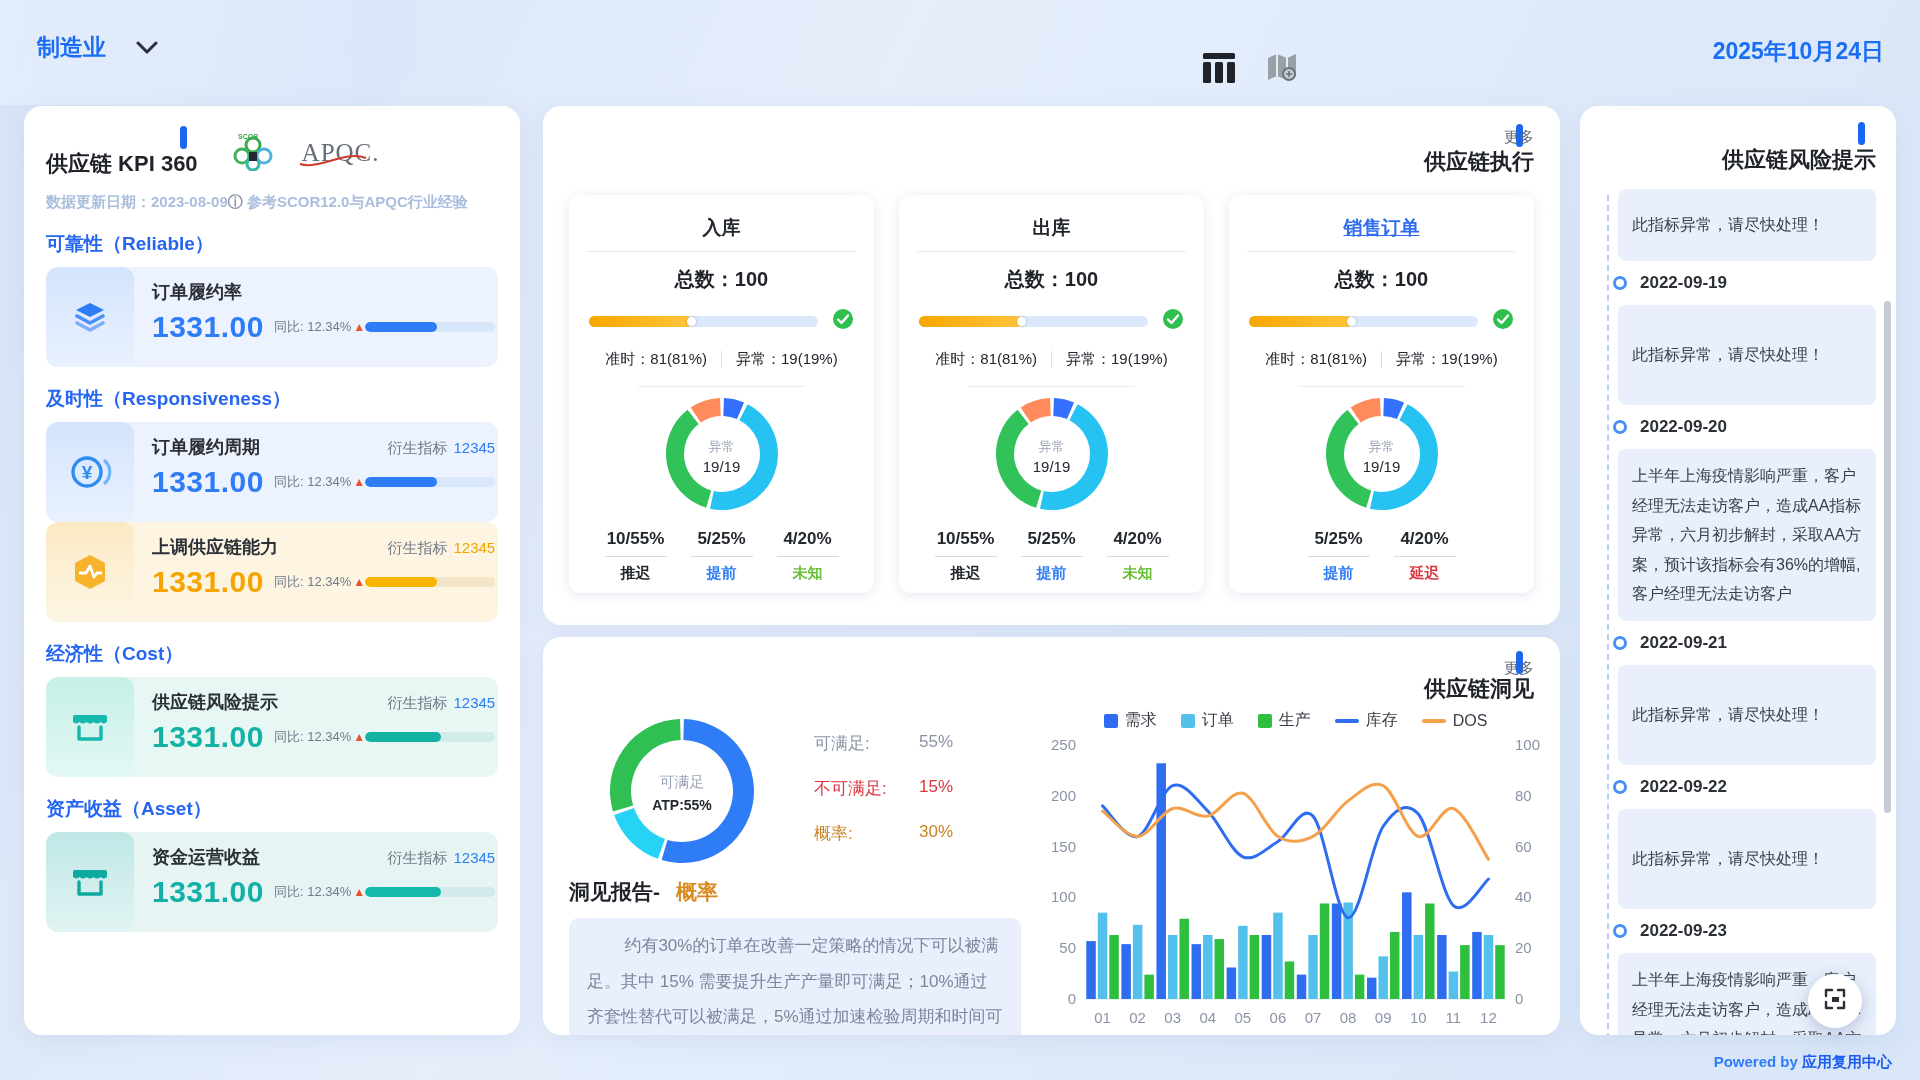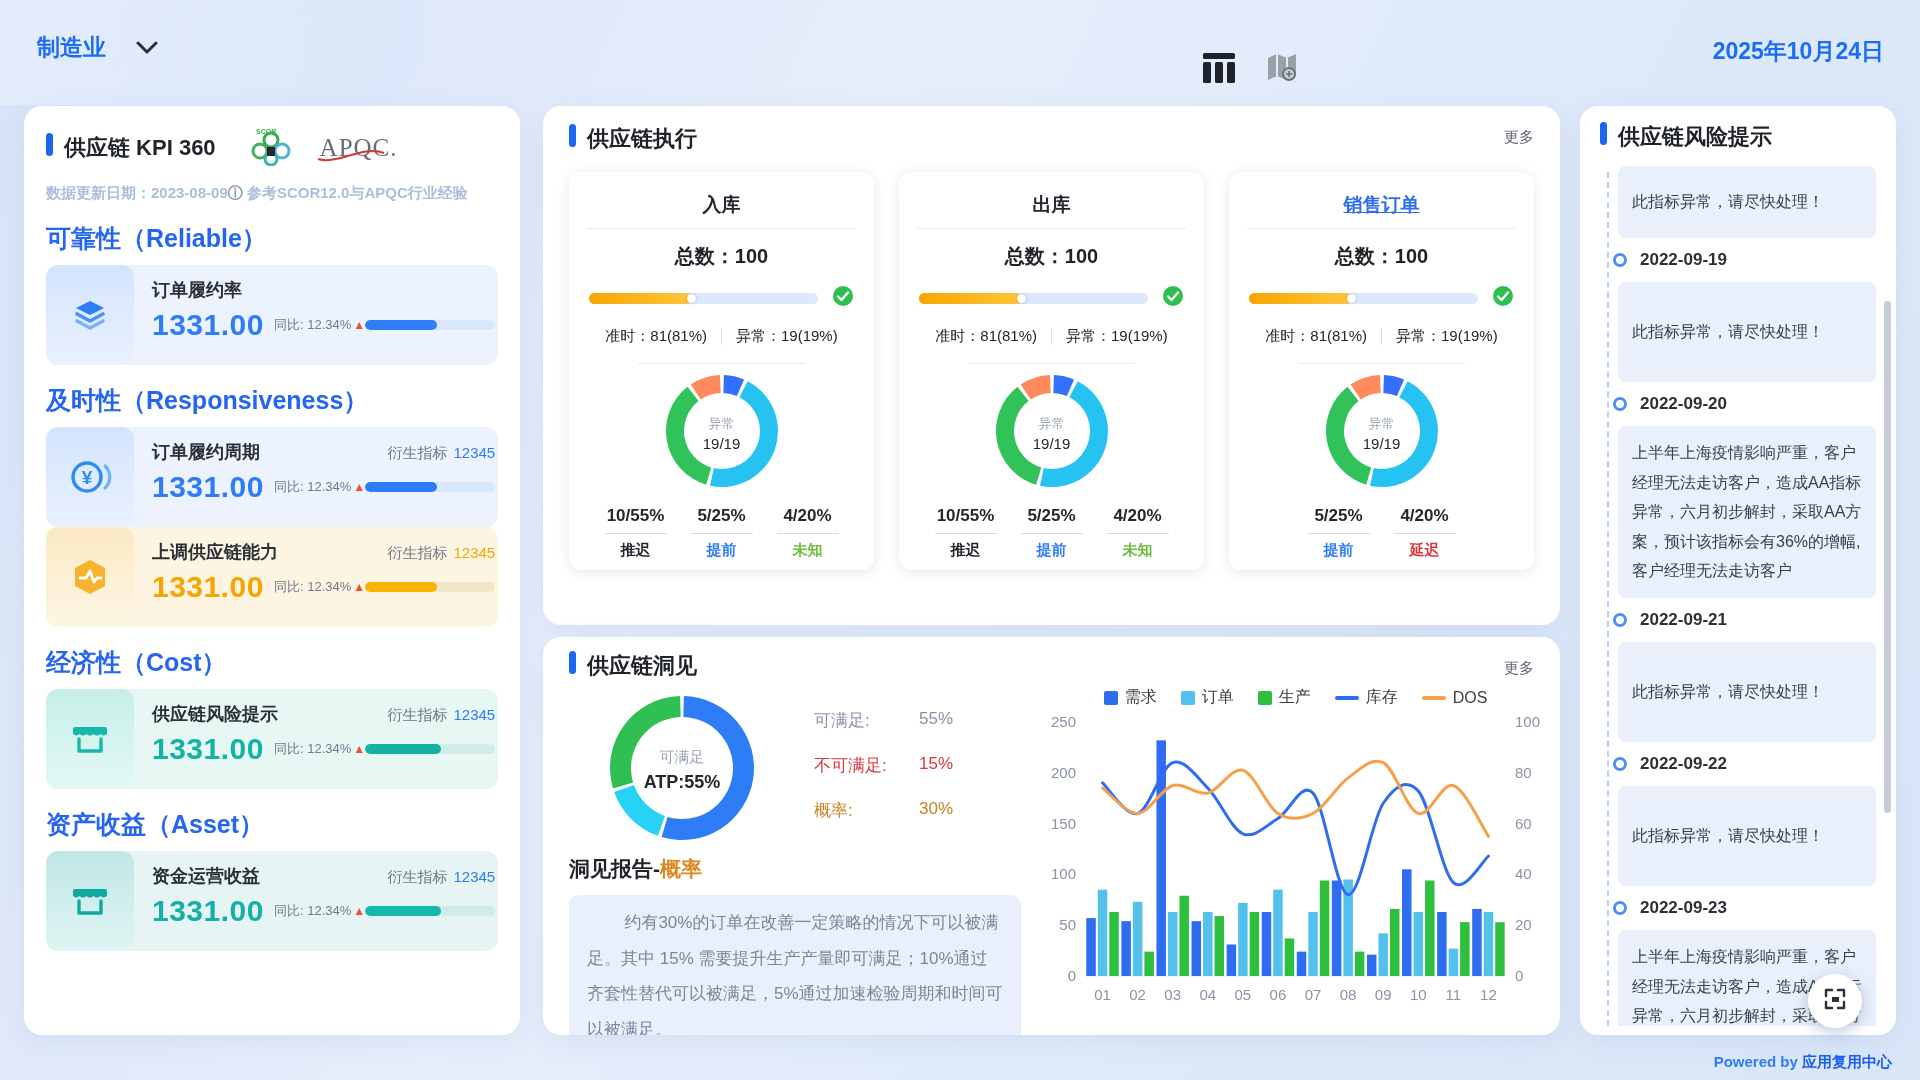--- a/index.html
+++ b/index.html
@@ -16,33 +16,33 @@
   .industry-label { font-size:23px; font-weight:bold; color:#1a6df5; }
   .industry svg { margin-left:30px; }
   .page-title { position:absolute; left:50%; top:26px; transform:translateX(-50%);
     font-size:31px; font-weight:bold; color:#1b6cf5; letter-spacing:2px; }
   .view-icons { position:absolute; left:1202px; top:52px; display:flex; gap:30px; align-items:center; }
   .view-btn { cursor:pointer; }
   .top-date { position:absolute; right:36px; top:36px; font-size:23px; font-weight:bold; color:#1a6df5; }
 
   .panel { position:absolute; background:#ffffff; border-radius:18px;
     box-shadow:0 6px 24px rgba(140,160,200,.16); }
-  .sec-head { display:flex; align-items:flex-start; }
+  .sec-head { display:flex; align-items:flex-end;flex-direction:column; }
   .sec-bar { width:7px; height:23px; border-radius:4px; background:#1b66f0; margin-right:11px; }
   .sec-title { font-size:22px; font-weight:bold; color:#1f2329; }
   .more-link { position:absolute; right:26px; top:22px; font-size:15px; color:#5f6672; cursor:pointer; }
 
   
   .kpi-panel { left:24px; top:106px; width:496px; height:929px; padding:20px 22px; }
   .kpi-head { display:flex; align-items:center; }
   .kpi-logos { display:flex; align-items:center; margin-left:32px; gap:26px; }
   .apqc-logo { position:relative; font-family:"Liberation Serif",serif; font-size:25px; color:#676d77; letter-spacing:1px; }
   .apqc-logo svg { position:absolute; left:-4px; top:9px; }
   .kpi-sub { margin-top:14px; font-size:15px; font-weight:bold; color:#a9bedd; }
-  .kpi-sec-title { margin-top:19px; margin-bottom:10px; font-size:25px; font-weight:bold; color:#2465f1; }
+  .kpi-sec-title { margin-top:19px; margin-bottom:10px; font-size:19px; font-weight:bold; color:#2465f1; }
   .kpi-card { display:flex; height:100px; border-radius:12px; overflow:hidden; }
   .kpi-icon-box { width:88px; flex:0 0 88px; display:flex; align-items:center; justify-content:center; border-radius:12px; }
   .kpi-body { flex:1; padding:13px 16px 0 18px; }
   .kpi-row1 { display:flex; align-items:baseline; }
   .kpi-metric { font-size:18px; font-weight:bold; color:#2b2f36; }
   .kpi-derived { margin-left:auto; font-size:15px; color:#6f7886; }
   .kpi-derived b { font-weight:normal; margin-left:6px; }
   .kpi-row2 { display:flex; align-items:center; margin-top:6px; }
   .kpi-value { font-size:30px; font-weight:bold; letter-spacing:.5px; }
   .kpi-yoy { margin-left:10px; font-size:13px; color:#707a8a; white-space:nowrap; }
@@ -94,27 +94,27 @@
   .exec-stat .lb { font-size:15px; font-weight:bold; }
   .c-dark { color:#23272e; } .c-blue { color:#2e7cf6; } .c-green { color:#6abe39; } .c-red { color:#d9363e; }
 
   
   .insight-panel { left:543px; top:637px; width:1017px; height:398px; padding:14px 26px; overflow:hidden; }
   .insight-flex { display:flex; }
   .insight-left { width:452px; flex:0 0 452px; }
   .ins-donut-row { display:flex; margin-top:8px; }
   .ins-donut-wrap { position:relative; width:150px; margin-left:38px; }
   .ins-donut-wrap .donut-center .l1 { font-size:15px; }
-  .ins-donut-wrap .donut-center .l2 { font-size:18px; font-weight:bold; margin-top:5px; }
+  .ins-donut-wrap .donut-center .l2 { font-size:14px; font-weight:bold; margin-top:5px; }
   .ins-stats { margin-left:57px; margin-top:20px; width:210px; }
   .ins-stat { display:flex; margin-bottom:22px; font-size:17px; }
   .ins-stat .lb { width:105px; }
   .s-gray { color:#8a93a6; } .s-red { color:#d9363e; } .s-amber { color:#c9821f; }
   .report-title { margin-top:8px; font-size:21px; font-weight:bold; color:#1f2329; }
-  .report-title b { color:#d98a1f; }
+  .report-title b { color:#d98a1f;margin-left:16px; }
   .report-box { margin-top:12px; height:152px; overflow:hidden; background:#e9effc; border-radius:10px;
     padding:10px 18px; font-size:17px; color:#7d8696; line-height:2.1; text-indent:2.2em; }
   .chart-area { flex:1; margin-left:22px; }
   .chart-legend { display:flex; justify-content:center; gap:24px; margin-top:6px; font-size:16px; color:#3b4048; }
   .lg-item { display:flex; align-items:center; gap:7px; }
   .lg-sq { width:14px; height:14px; border-radius:2px; }
   .lg-ln { width:24px; height:4px; border-radius:2px; }
   .tick { font-size:15px; fill:#8a93a6; }
 
   

